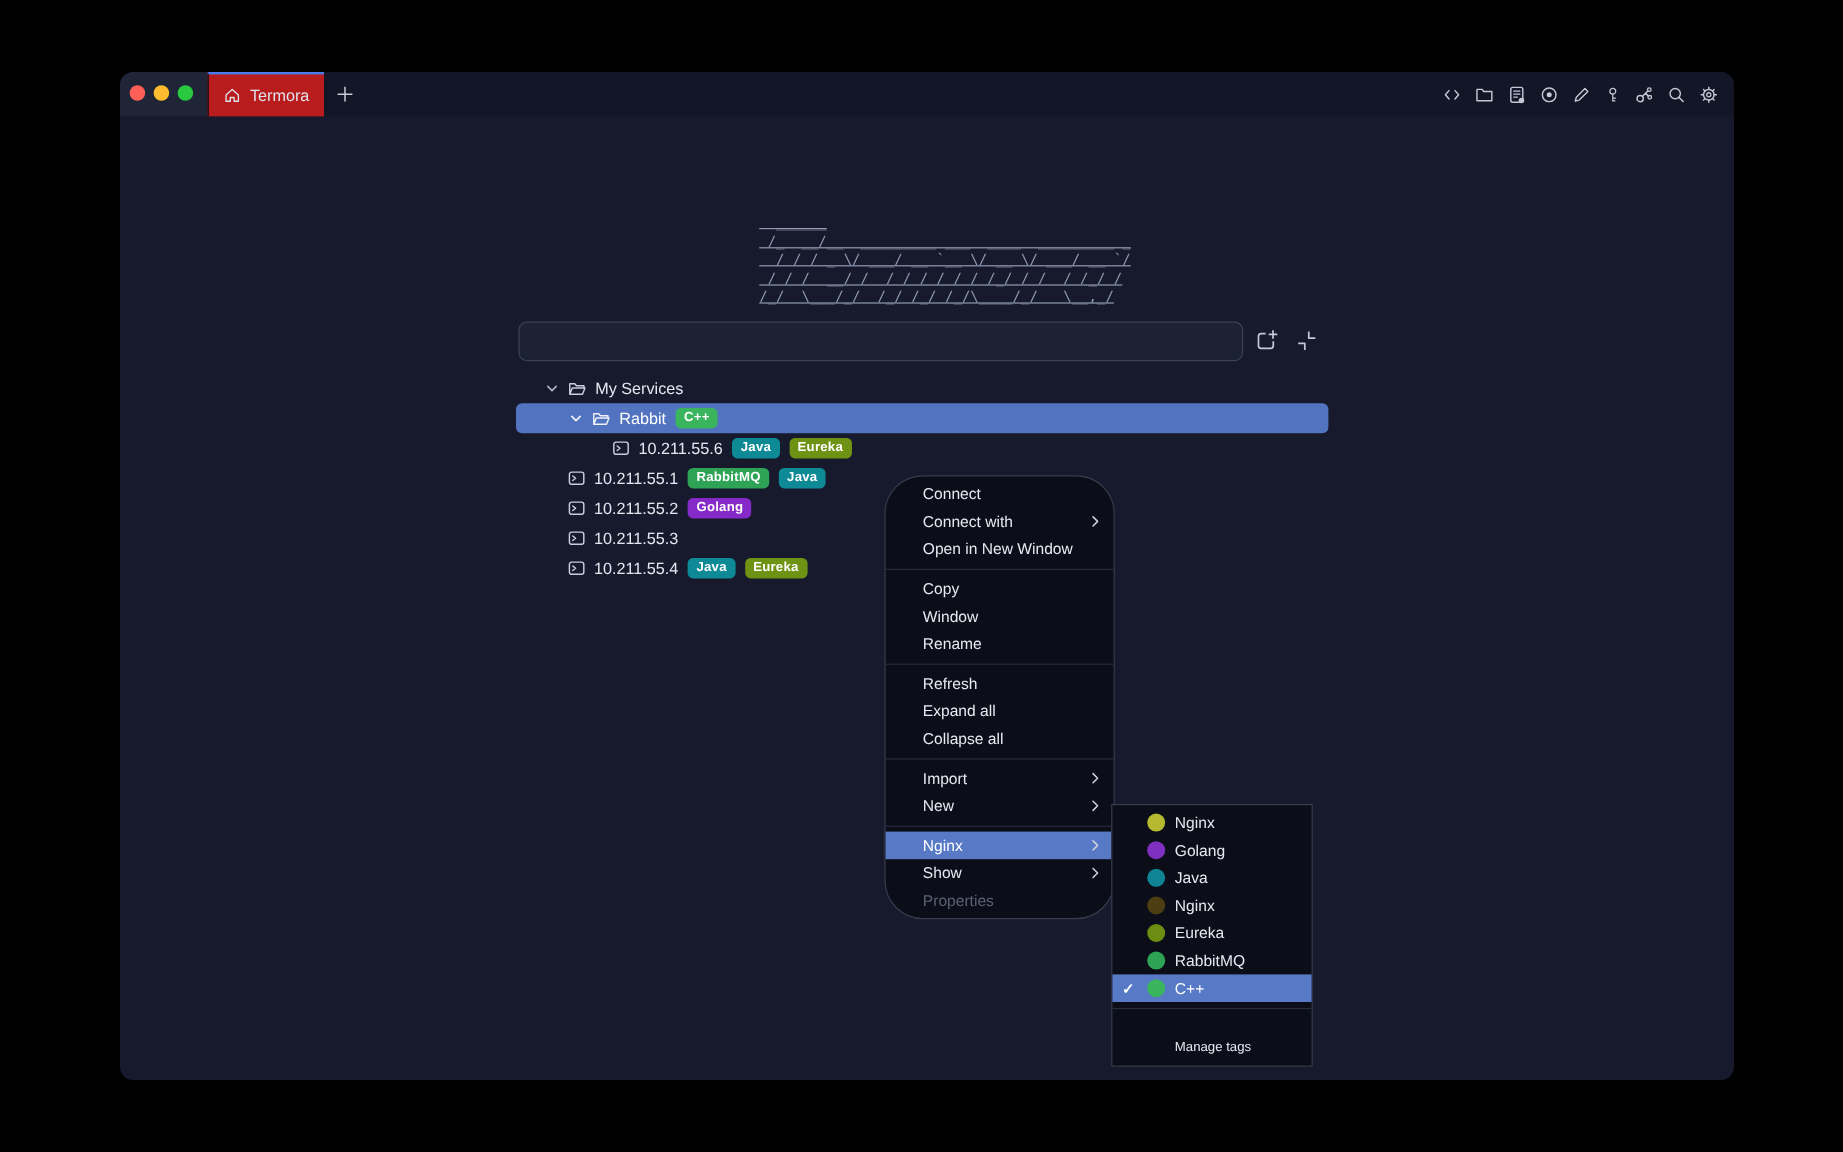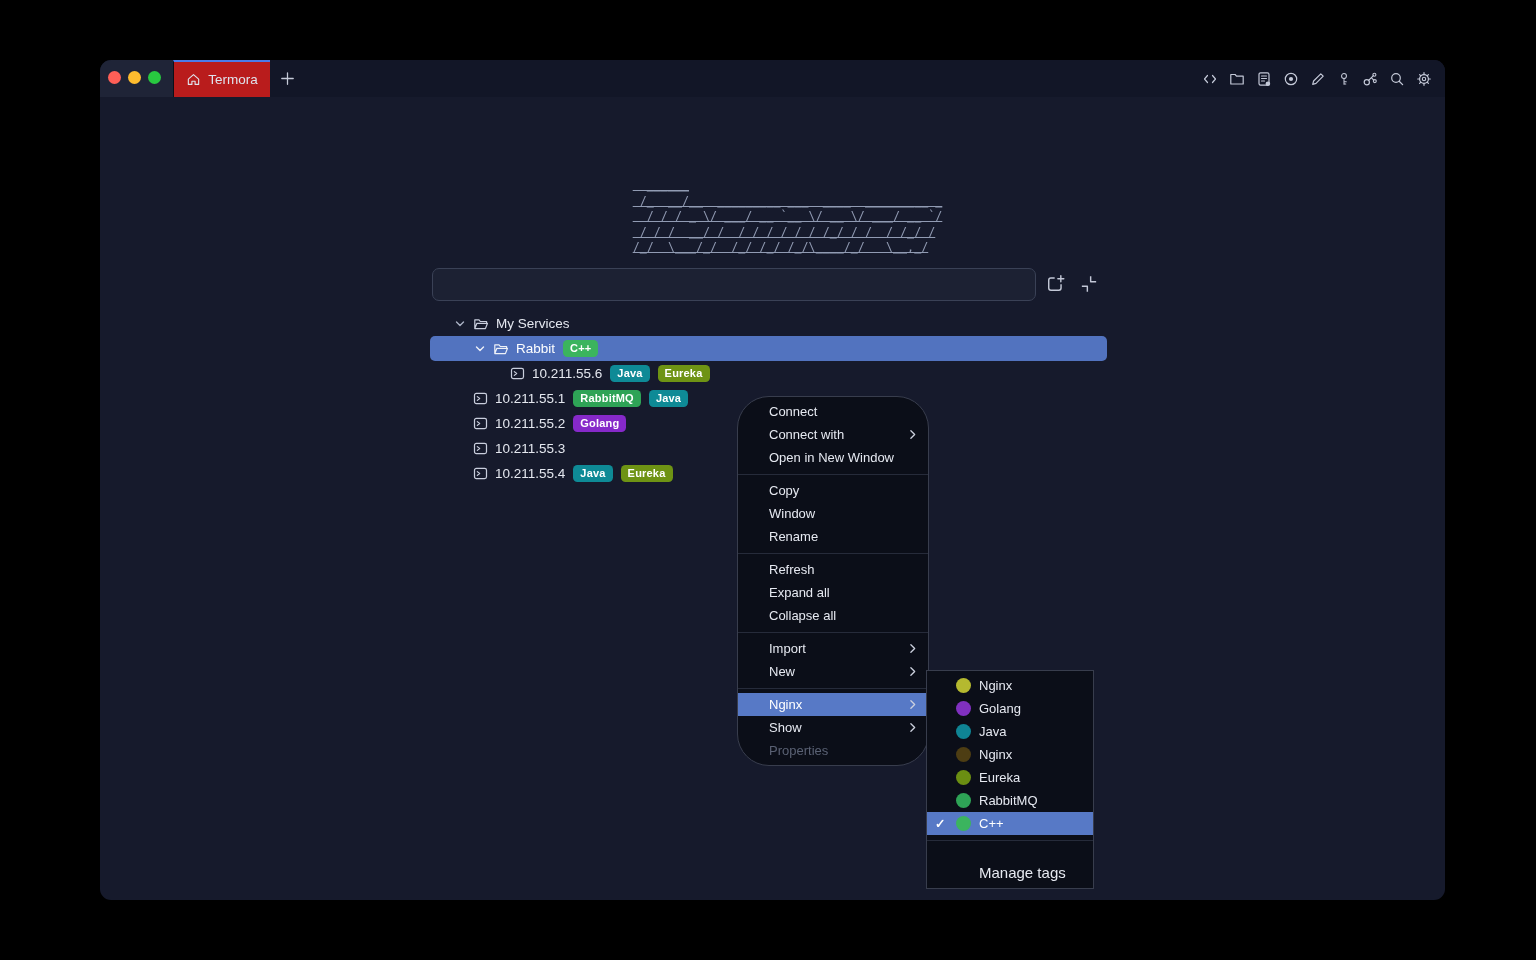--- a/index.html
+++ b/index.html
@@ -43,21 +43,21 @@
     display:flex;align-items:center;}
   .mitem .mlabel{flex:1;}
   .mitem .arrow{width:13px;height:13px;color:#ccd1de;flex:none;margin-right:1px;}
   .mitem.highlighted{background:#5779c6;color:#fff;}
   .mitem.disabled{color:#5a6174;}
   .msep{height:1px;background:#262b3a;margin:4.5px 0;}
   .sitem{height:23px;display:flex;align-items:center;padding:0 8px;font-size:13px;color:#e6e9f1;}
   .sitem .check{width:21px;flex:none;font-size:12.5px;font-weight:700;color:#fff;}
   .sitem .dot{width:15px;height:15px;border-radius:50%;flex:none;margin-right:8px;}
   .sitem.highlighted{background:#5779c6;color:#fff;}
-  .sfooter{height:24px;display:flex;align-items:center;padding-left:52px;font-size:15px;color:#e6e9f1;margin-top:20px;}
+  .sfooter{height:24px;display:flex;align-items:center;padding-left:52px;font-size:11px;color:#e6e9f1;margin-top:20px;}
 </style>
 </head>
 <body>
 
 <svg width="0" height="0" style="position:absolute">
   <defs>
     <g id="i-chev">
         <polyline points="2.5,4 6,7.5 9.5,4" fill="none" stroke="currentColor" stroke-width="1.4" stroke-linecap="round" stroke-linejoin="round"></polyline>
       </g>
     <g id="i-user">

